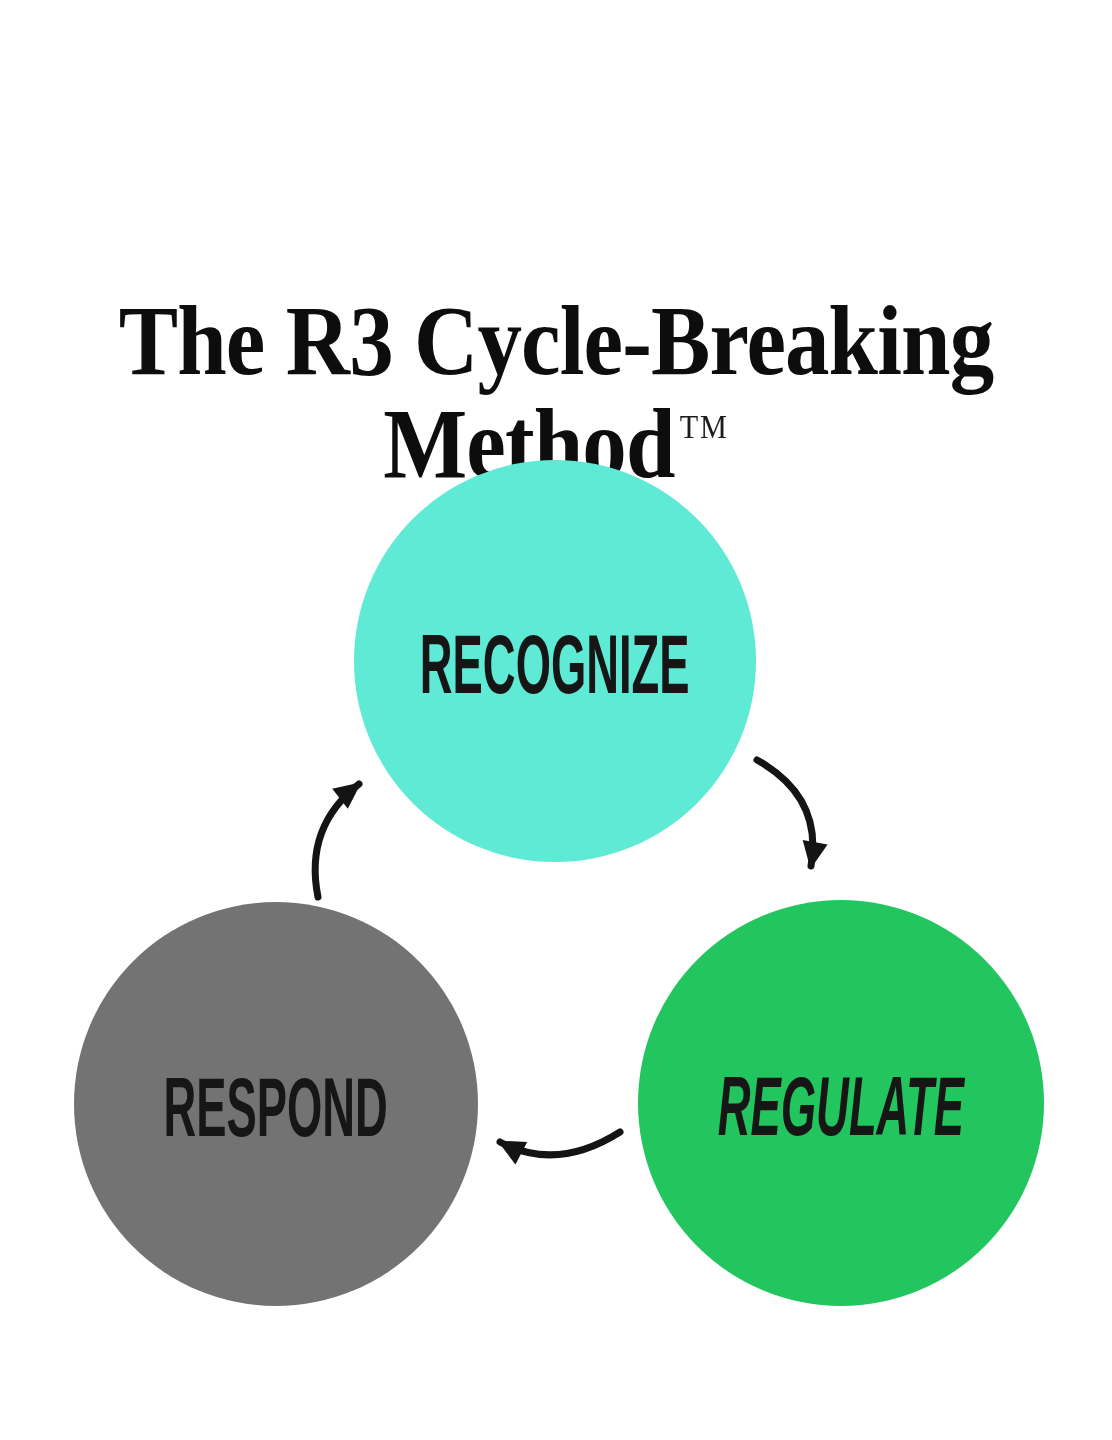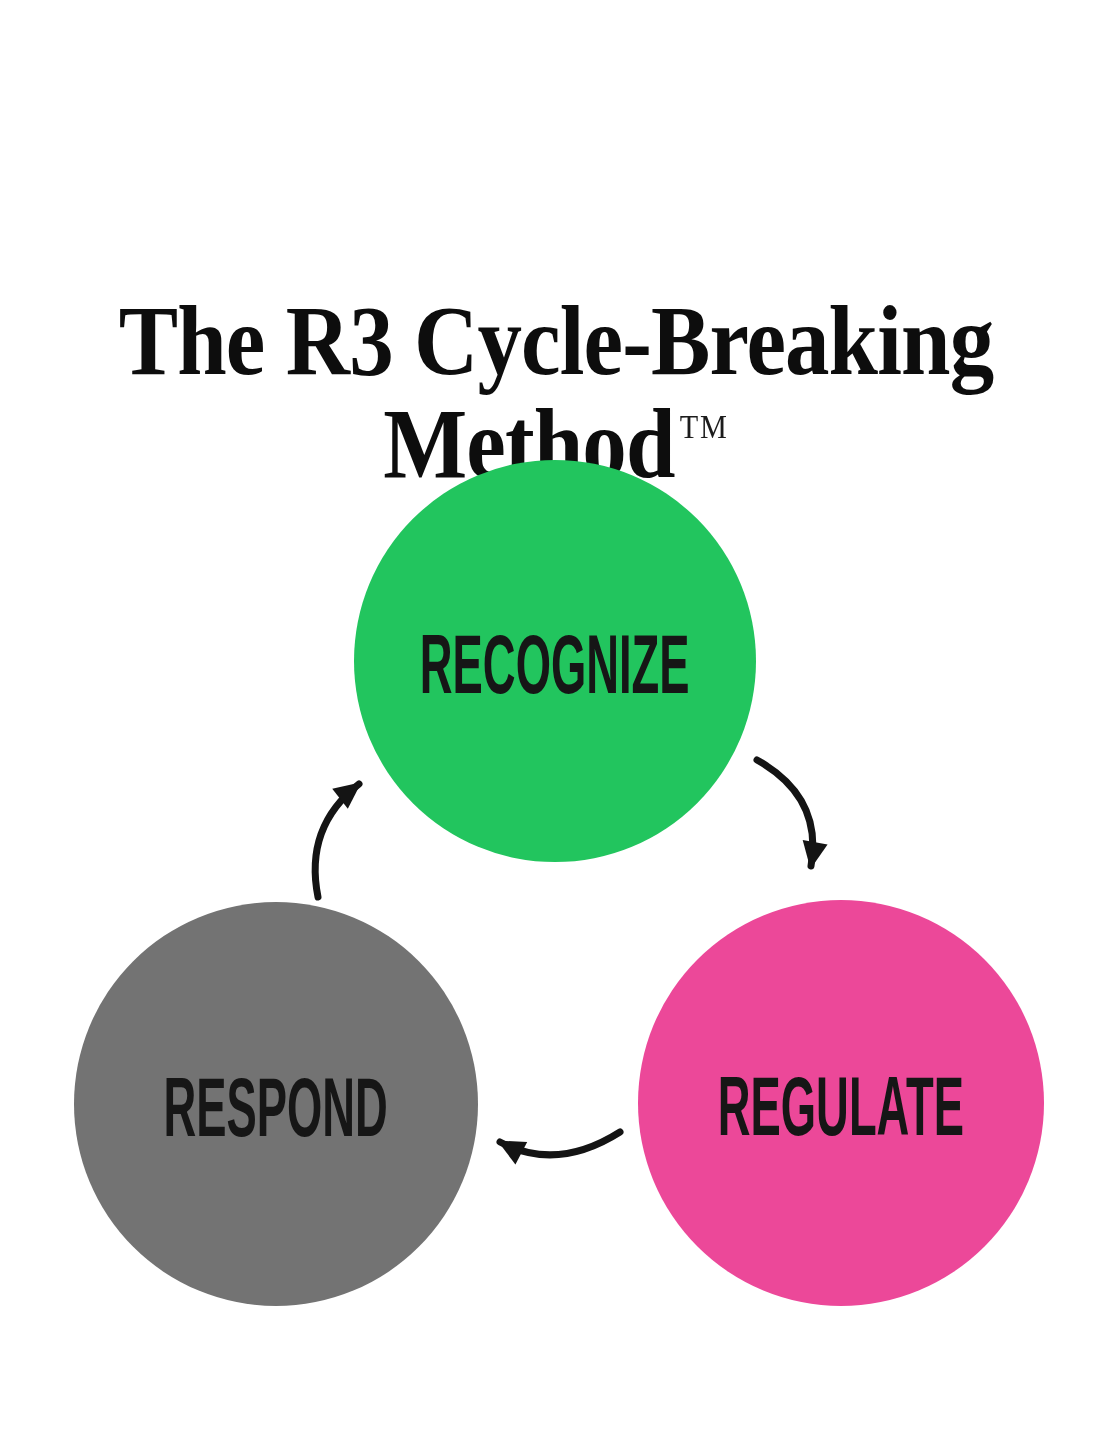--- a/index.html
+++ b/index.html
@@ -85,25 +85,25 @@
 </head>
 <body style="--page-bg: #ffffff; --title-color: #0d0d0d; --arrow-color: #141414; --label-color: #161616;">
 
 <h1 class="title">
   <span>The R3 Cycle-Breaking</span><br>
   <span>Method</span><span class="tm">TM</span>
 </h1>
 
 <div>
 
-  <div class="circle c-recognize" style="background: #22c55e;">
+  <div class="circle c-recognize" style="background: #5eead4;">
     <span class="circle-label">RECOGNIZE</span>
   </div>
 
-  <div class="circle c-regulate" style="background: #ec4899;">
+  <div class="circle c-regulate" style="background: #22c55e; font-style: italic;">
     <span class="circle-label">REGULATE</span>
   </div>
 
   <div class="circle c-respond" style="background: #737373;">
     <span class="circle-label">RESPOND</span>
   </div>
 
   <svg class="arrows-layer" width="1112" height="1440" viewBox="0 0 1112 1440">
     <defs>
       <marker id="ah" viewBox="0 0 10 10" refX="8.5" refY="5" markerUnits="strokeWidth" markerWidth="4.3" markerHeight="4.3" orient="auto">

